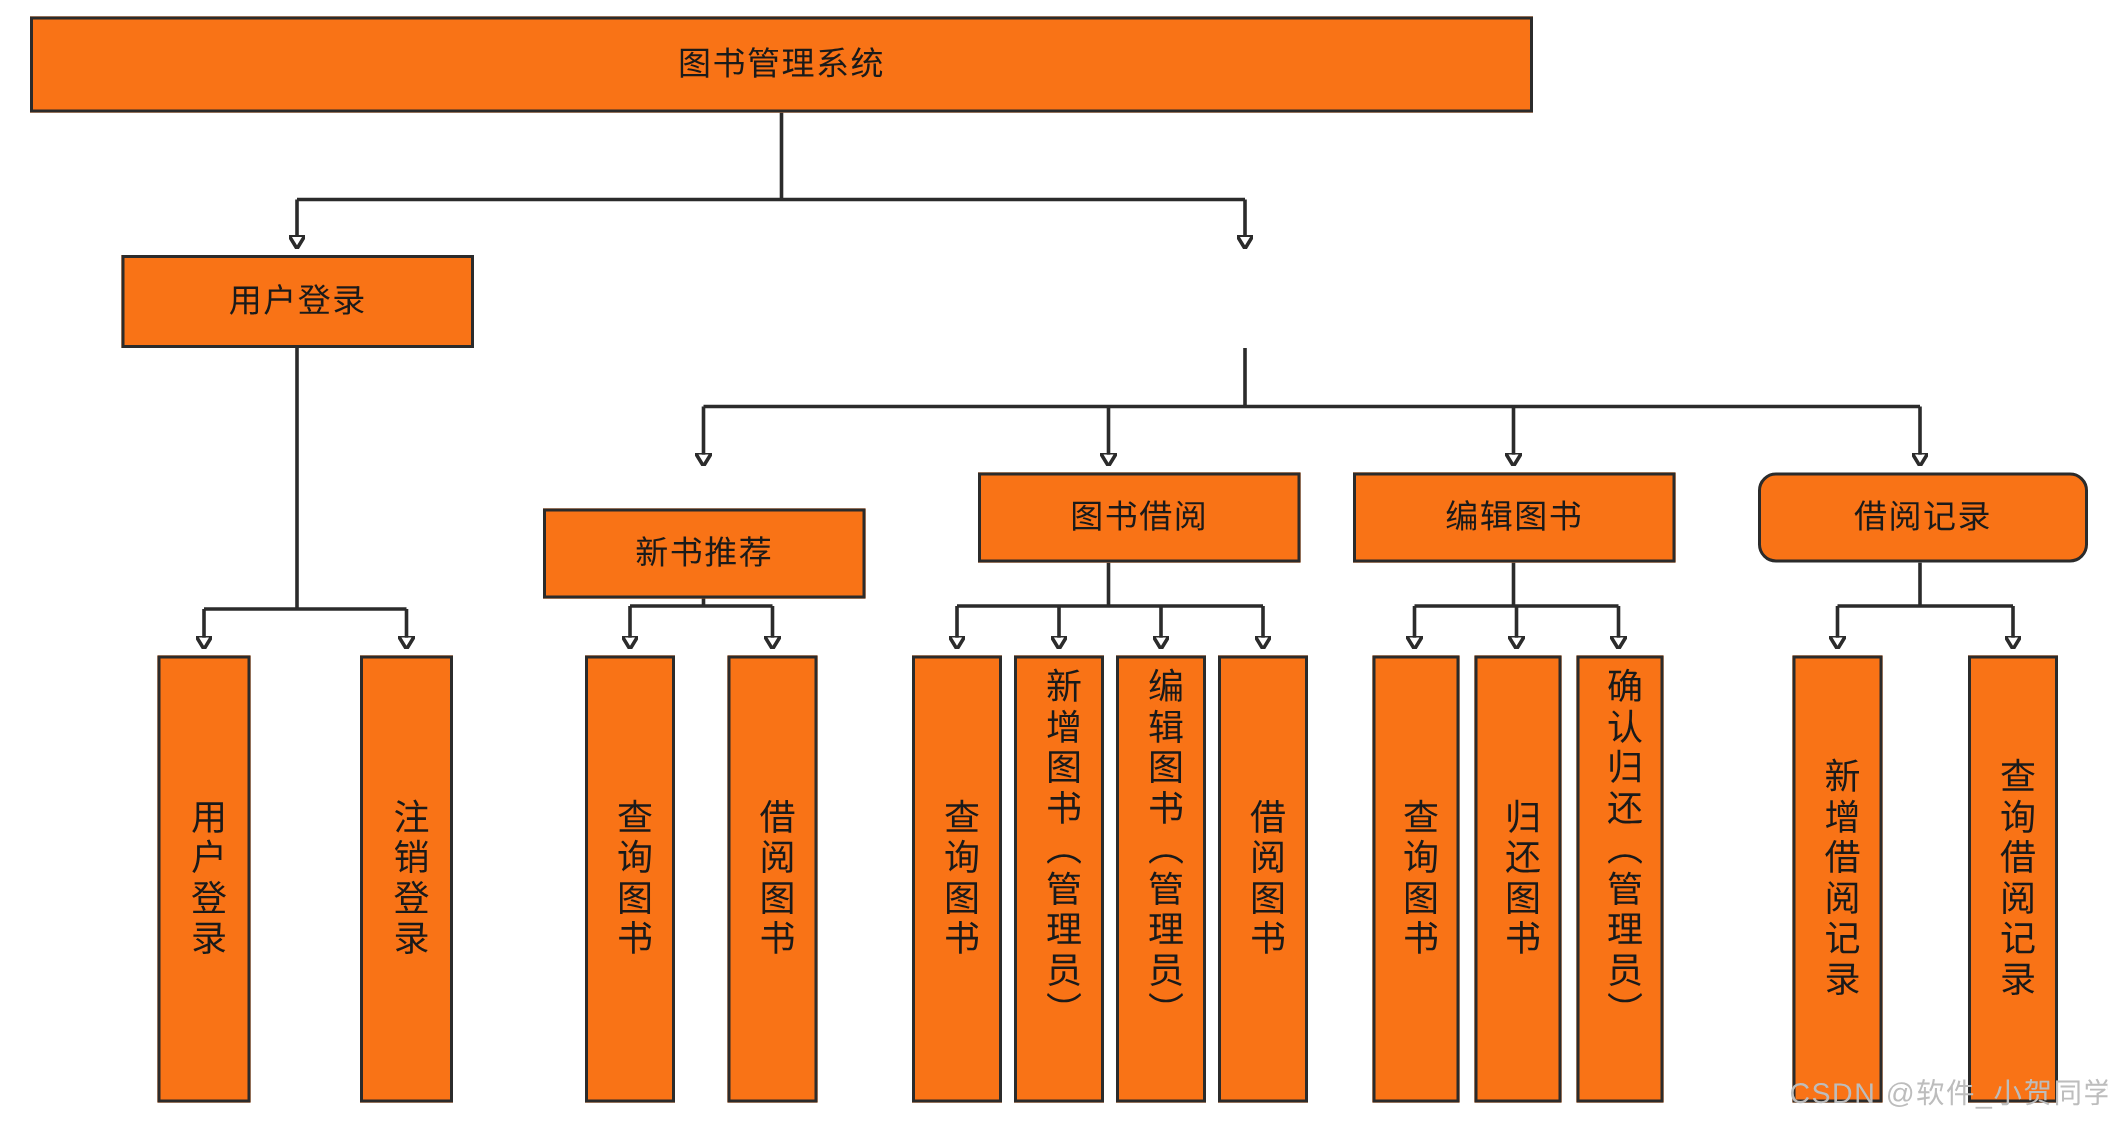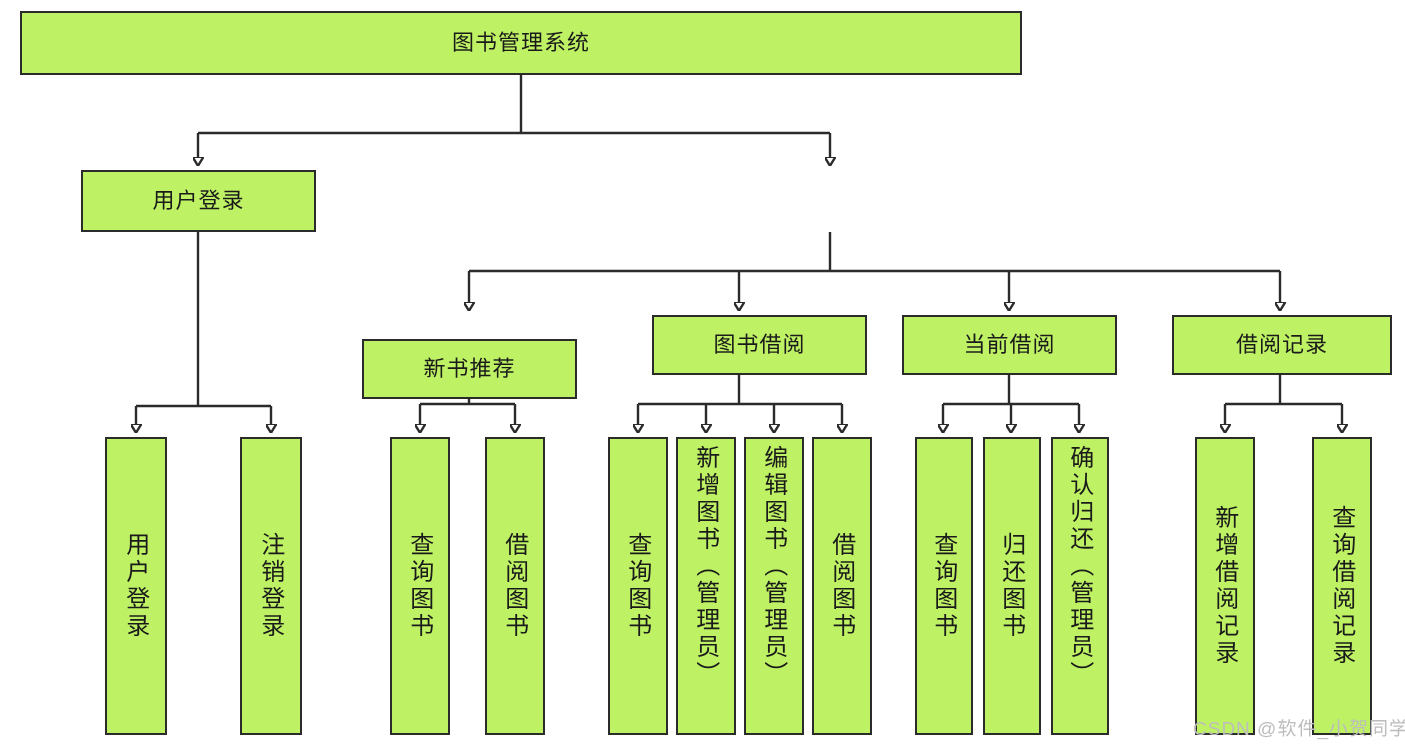--- a/index.html
+++ b/index.html
@@ -12,21 +12,21 @@
     position:relative;
   }
   #diagram{
     position:absolute;
     left:0;top:0;
     width:1405px;height:747px;
   }
   .node{
     position:absolute;
     box-sizing:border-box;
-    background:#bef264;
+    background:#f97316;
     border:2px solid #2b2b2b;
     display:flex;
     align-items:center;
     justify-content:center;
     color:#1a1a1a;
   }
   .node .lbl{
     font-size:22px;
     letter-spacing:1px;
     line-height:1.15;
@@ -134,23 +134,23 @@
     <span class="lbl">用户登录</span>
   </div>
 
   <div class="node" style="left:362px;top:315px;width:215px;height:60px;margin-top:24px;">
     <span class="lbl">新书推荐</span>
   </div>
   <div class="node" style="left:652px;top:315px;width:215px;height:60px;">
     <span class="lbl">图书借阅</span>
   </div>
   <div class="node" style="left:902px;top:315px;width:215px;height:60px;">
-    <span class="lbl">当前借阅</span>
+    <span class="lbl">编辑图书</span>
   </div>
-  <div class="node" style="left:1172px;top:315px;width:220px;height:60px;">
+  <div class="node" style="left:1172px;top:315px;width:220px;height:60px;border-radius:12px;">
     <span class="lbl">借阅记录</span>
   </div>
 
   <div class="node vert mid" style="left:105px;top:437px;width:62px;height:298px;">
     <span class="lbl">用户登录</span>
   </div>
   <div class="node vert mid" style="left:240px;top:437px;width:62px;height:298px;">
     <span class="lbl">注销登录</span>
   </div>
 

